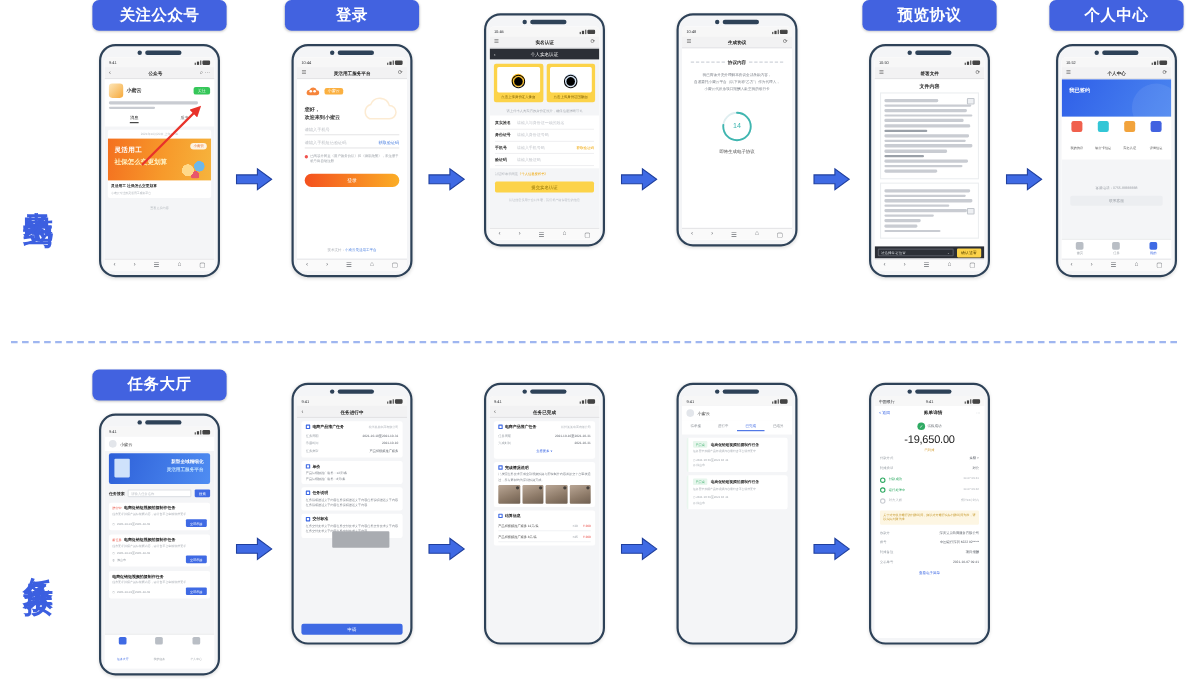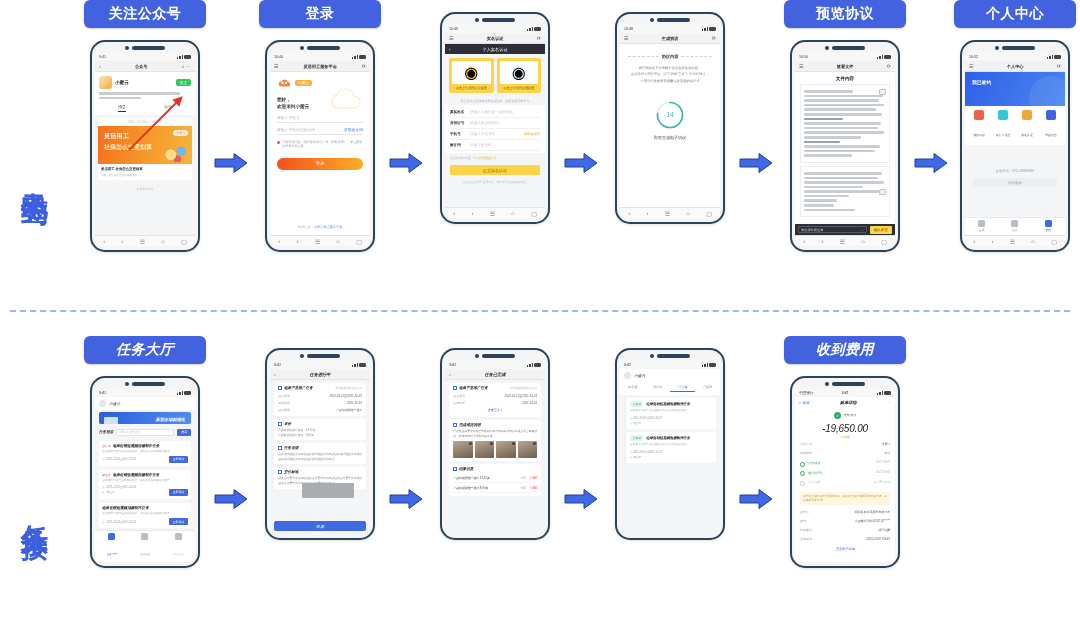--- a/index.html
+++ b/index.html
@@ -29,21 +29,21 @@
   #label-row2 { left: 8px; top: 425px; height: 165px; }
 
   
   .divider {
     position: absolute; left: 10px; right: 10px; top: 310px;
     border-top: 2px dashed #9fb6f0; height: 0;
   }
 
   
   .step { position: absolute; top: 0; width: 122px; }
-  .step.r2 { top: 336px; font-style: italic; }
+  .step.r2 { top: 336px; }
 
   .step-chip {
     height: 28px; border-radius: 6px;
     background: #4262e0; color: #fff;
     font-size: 14px; font-weight: bold; letter-spacing: .5px;
     display: flex; align-items: center; justify-content: center;
     box-shadow: 0 1px 2px rgba(0,0,0,.18);
     white-space: nowrap;
   }
 
@@ -54,21 +54,21 @@
   
   .phone {
     position: relative; margin: 12px auto 0;
     width: 110px; height: 212px;
     border: 2.5px solid #2e4258;
     border-radius: 15px;
     background: #f4f5f7;
     overflow: hidden;
     box-shadow: 0 1px 3px rgba(0,0,0,.12);
   }
-  .phone.r2 { height: 192px; }
+  .phone.r2 { height: 238px; }
   .notch {
     position: absolute; top: 3px; left: 50%; transform: translateX(-50%);
     width: 40px; height: 5px; display: flex; align-items: center; gap: 3px;
   }
   .notch i { display: block; width: 4px; height: 4px; border-radius: 50%; background: #2e4258; }
   .notch b { display: block; flex: 1; height: 4px; border-radius: 2px; background: #2e4258; }
   .screen {
     position: absolute; top: 10px; left: 3px; right: 3px; bottom: 4px;
     background: #fff; border-radius: 4px; overflow: hidden;
     display: flex; flex-direction: column;
@@ -1010,21 +1010,20 @@
       </div>
     </div>
   </div>
   <div class="arrow" style="left:739px;top:488px">
     <svg viewBox="0 0 34 22">
         <path d="M1,7 L20,7 L20,1.5 L33,11 L20,20.5 L20,15 L1,15 Z" fill="#3f6ae4" stroke="#1f3f9e" stroke-width="1"></path>
       </svg>
   </div>
 
   <div class="step r2" style="left:784px">
-    <div class="step-chip">收到费用</div>
     <div class="phone r2">
       <div class="notch">
           <i></i>
           <b></b>
         </div>
       <div class="screen">
         <div class="statusbar">
           <span>中国银行</span>
           <span>9:41</span>
           <span class="sig">

